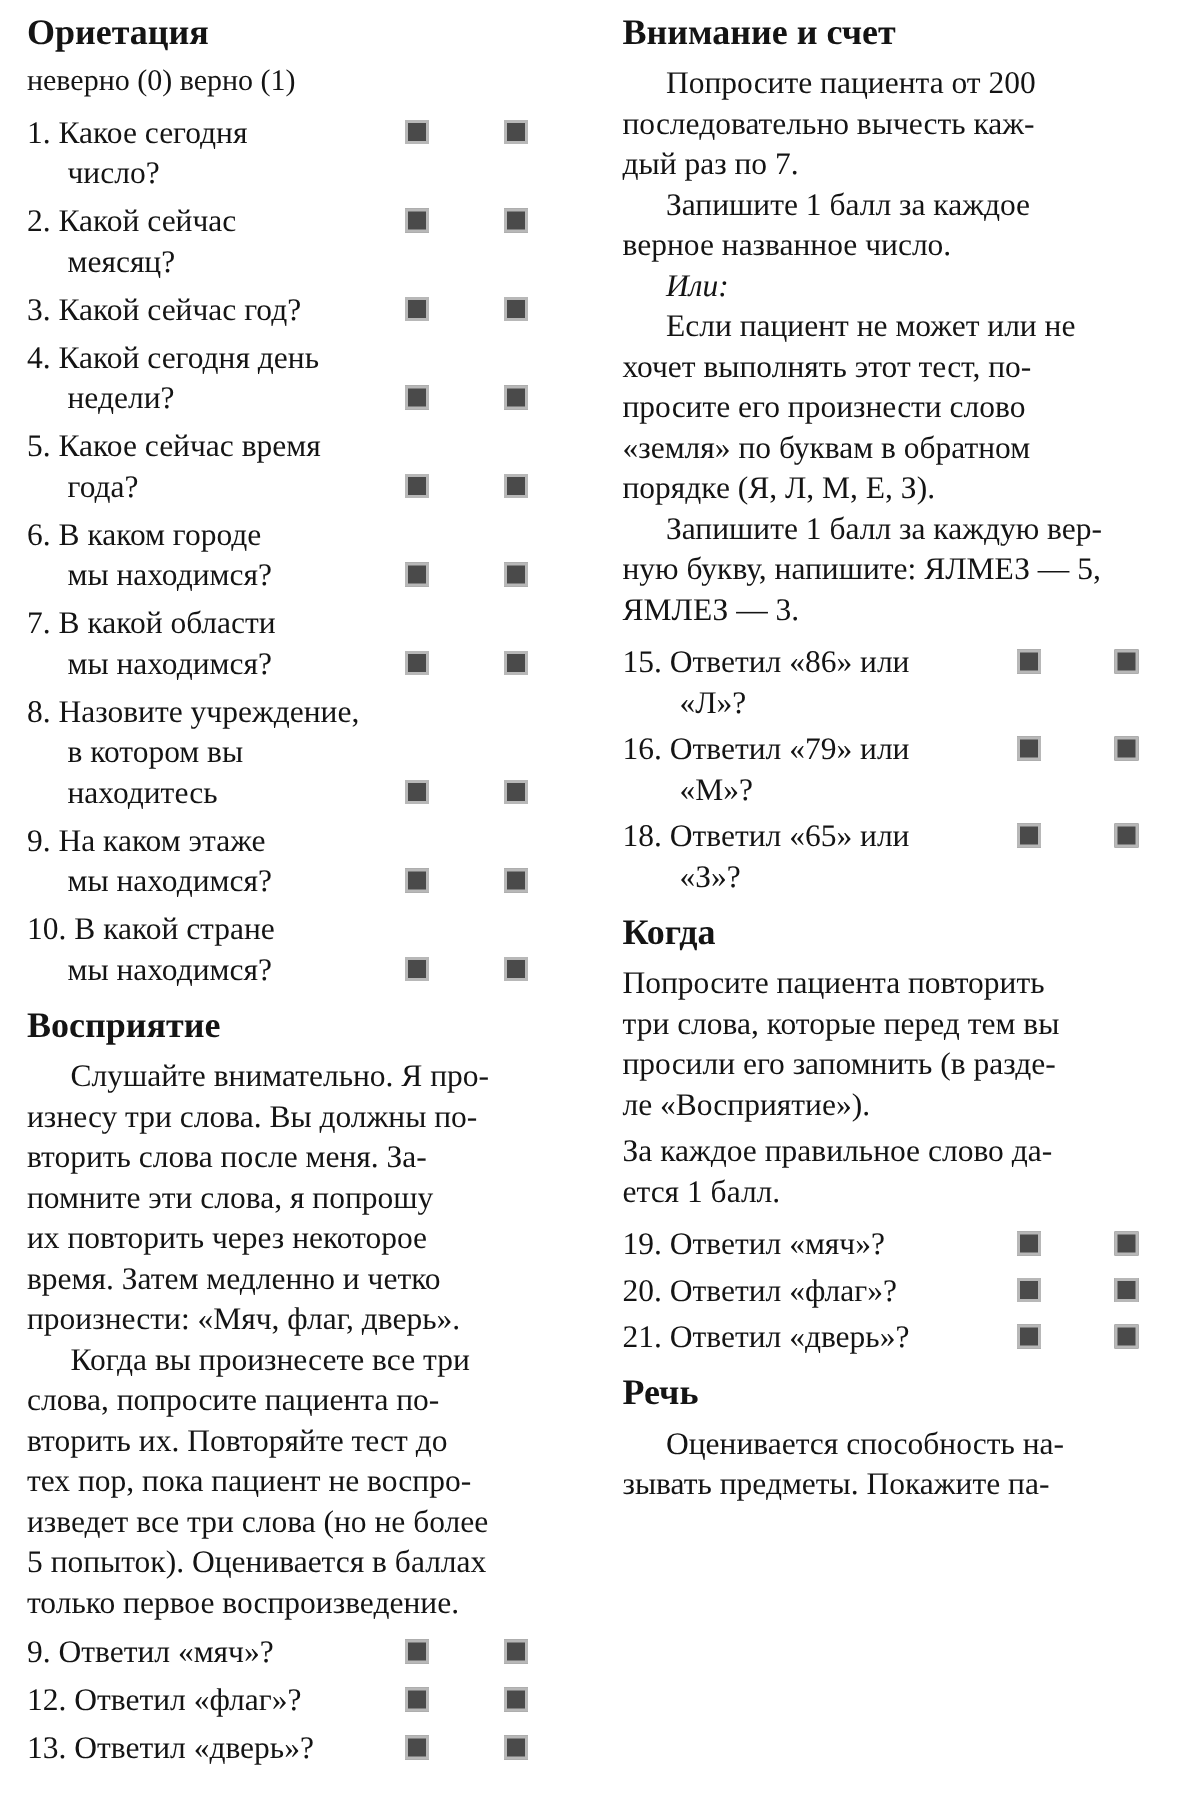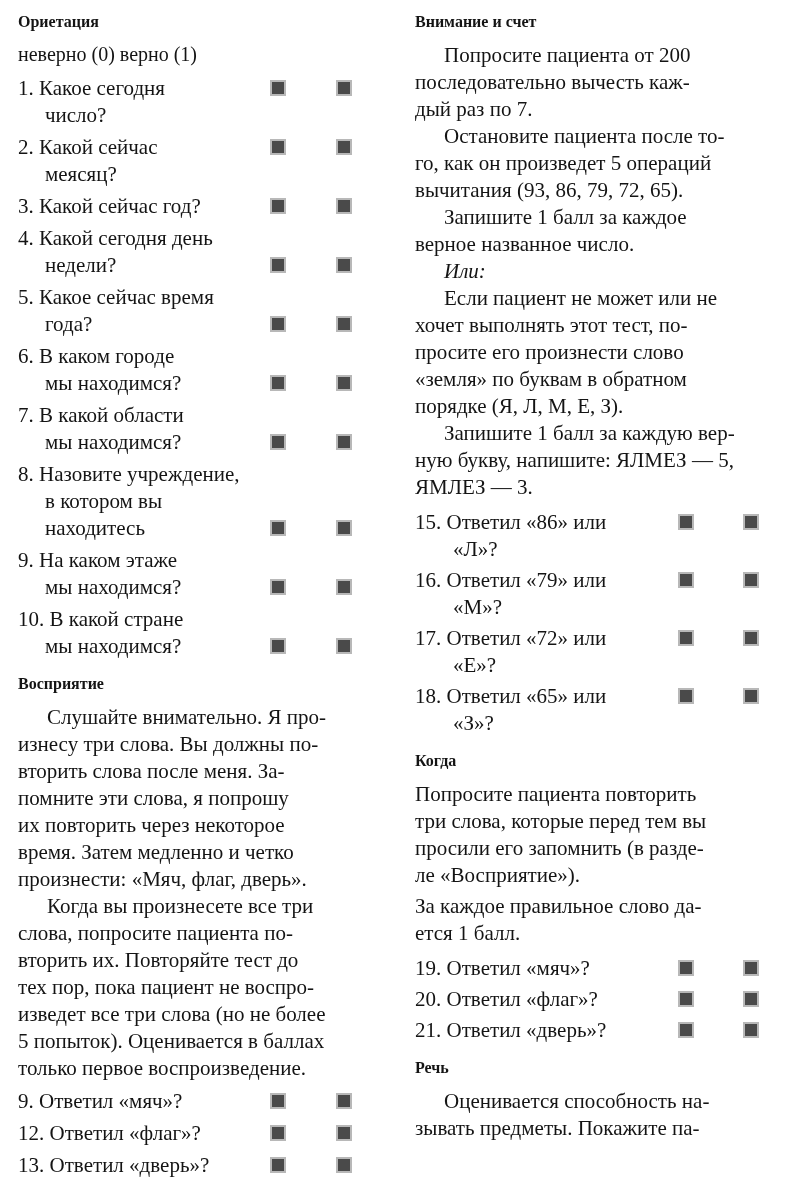--- a/index.html
+++ b/index.html
@@ -15,21 +15,21 @@
     line-height: 27px;
     padding: 8px 25px 0 18px;
     display: flex;
     overflow: hidden;
   }
   .col { position: relative; }
   .col-left  { width: 345px; margin-right: 52px; flex: none; }
   .col-right { width: 350px; flex: none; }
 
   h2 {
-    font-size: 16px;
+    font-size: 24px;
     line-height: 28px;
     font-weight: bold;
     margin: 10px 0 6px 0;
   }
   .col h2:first-child { margin-top: 0; }
 
   .scale-header {
     text-align: left;
     font-size: 20px;
     line-height: 24px;
@@ -178,23 +178,20 @@
           <span class="box box2" style="--bl: 1;"></span>
         </div>
       </div>
   </div>
 
   <div class="col col-right">
     <h2>Внимание и счет</h2>
     <p class="para indent">Попросите пациента от 200
 последовательно вычесть каж-
 дый раз по 7.</p>
-    <p class="para indent">Остановите пациента после то-
-го, как он произведет 5 операций
-вычитания (93, 86, 79, 72, 65).</p>
     <p class="para indent">Запишите 1 балл за каждое
 верное названное число.</p>
     <p class="para indent italic">Или:</p>
     <p class="para indent">Если пациент не может или не
 хочет выполнять этот тест, по-
 просите его произнести слово
 «земля» по буквам в обратном
 порядке (Я, Л, М, Е, З).</p>
     <p class="para indent">Запишите 1 балл за каждую вер-
 ную букву, напишите: ЯЛМЕЗ — 5,
@@ -206,26 +203,20 @@
           <span class="box box1" style="--bl: 1;"></span>
           <span class="box box2" style="--bl: 1;"></span>
         </div>
         <div class="item">
           <span class="item-text">16. Ответил «79» или
 «М»?</span>
           <span class="box box1" style="--bl: 1;"></span>
           <span class="box box2" style="--bl: 1;"></span>
         </div>
         <div class="item">
-          <span class="item-text">17. Ответил «72» или
-«Е»?</span>
-          <span class="box box1" style="--bl: 1;"></span>
-          <span class="box box2" style="--bl: 1;"></span>
-        </div>
-        <div class="item">
           <span class="item-text">18. Ответил «65» или
 «З»?</span>
           <span class="box box1" style="--bl: 1;"></span>
           <span class="box box2" style="--bl: 1;"></span>
         </div>
       </div>
 
     <h2>Когда</h2>
     <p class="para gap-after">Попросите пациента повторить
 три слова, которые перед тем вы

